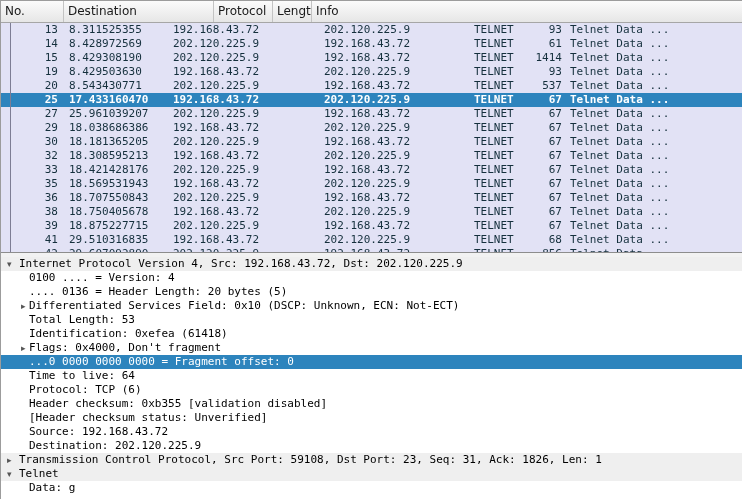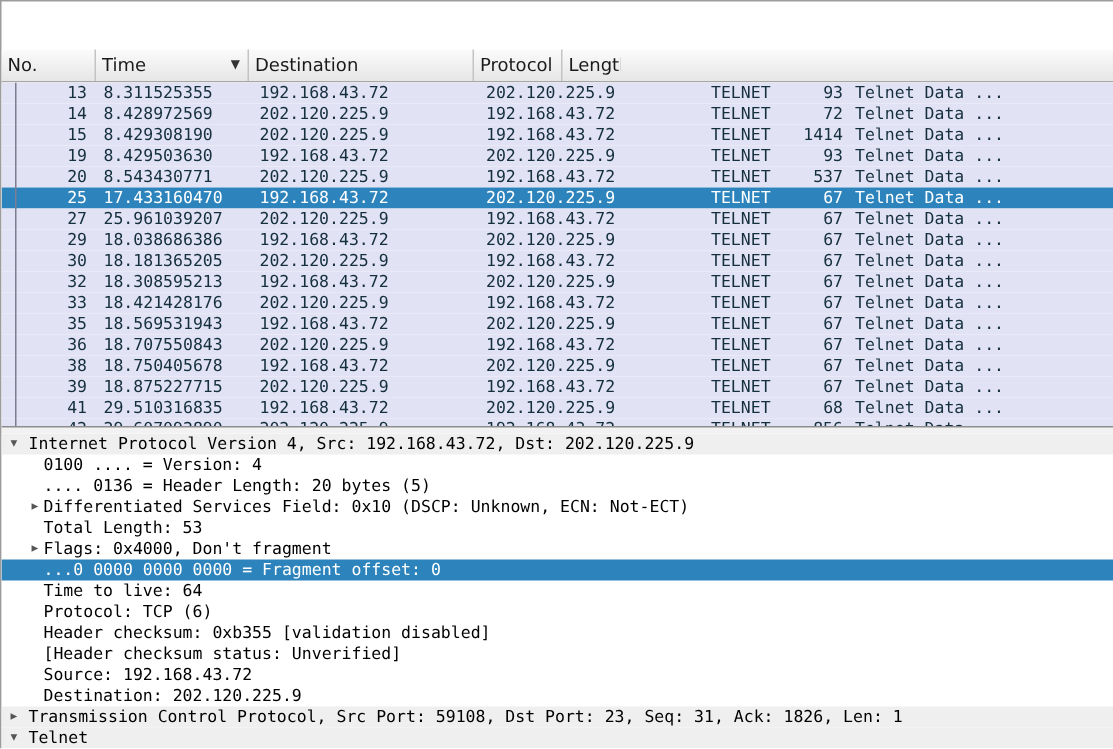--- a/index.html
+++ b/index.html
@@ -15,21 +15,20 @@
   }
   
   .hdr{
     display:flex;
     height:21px;
     background:linear-gradient(#fbfbfb,#e6e6e6);
     border-bottom:1px solid #a6a6a6;
     font-family:"DejaVu Sans","Liberation Sans",sans-serif;
     font-size:12px;
     color:#1a1a1a;
-    margin-top:32px;
   }
   .hcell{
     position:relative;
     box-sizing:border-box;
     line-height:20px;
     padding-left:4px;
     border-right:1px solid #c3c3c3;
     white-space:nowrap;
     overflow:hidden;
   }
@@ -55,21 +54,21 @@
   }
   .prow{
     display:flex;
     height:14px;
     line-height:14px;
     font-size:11px;
     background:var(--row_lavender,#e2e2f5);
     color:var(--row_text,#15303d);
     white-space:nowrap;
   }
-  .prow.sel{background:var(--selection_blue,#2d84bd);color:#fff;}
+  .prow.sel{background:var(--selection_blue,#2d84bd);color:#fff;font-weight:bold;}
   .pcell{box-sizing:border-box;overflow:hidden;white-space:nowrap;}
   .pcell.c-no   {text-align:right;padding-right:6px;}
   .pcell.c-time {padding-left:5px;}
   .pcell.c-src  {padding-left:7px;}
   .pcell.c-dst  {padding-left:5px;}
   .pcell.c-proto{padding-left:5px;}
   .pcell.c-len  {text-align:right;padding-right:5px;}
   .pcell.c-info {padding-left:3px;}
   .convline{
     position:absolute;left:9px;top:0;
@@ -110,47 +109,44 @@
   .drow.lvl0 .arrow{left:6px;}
   .drow.lvl1 .arrow{left:20px;}
 </style>
 </head>
 <body>
 
 <div id="app">
 
   <div class="hdr">
     <div class="hcell c-no">No.</div>
-    <div class="hcell c-time">
-      <span>Time</span>
-      <span class="sortarrow">▼</span>
-    </div>
     <div class="hcell c-dst">Destination</div>
     <div class="hcell c-proto">Protocol</div>
     <div class="hcell c-len">Length</div>
+    <div class="hcell c-info">Info</div>
   </div>
 
   <div class="plist">
 
   <div class="prow">
         <div class="pcell c-no">13</div>
         <div class="pcell c-time">8.311525355</div>
         <div class="pcell c-src">192.168.43.72</div>
         <div class="pcell c-dst">202.120.225.9</div>
         <div class="pcell c-proto">TELNET</div>
         <div class="pcell c-len">93</div>
         <div class="pcell c-info">Telnet Data ...</div>
       </div>
       <div class="prow">
         <div class="pcell c-no">14</div>
         <div class="pcell c-time">8.428972569</div>
         <div class="pcell c-src">202.120.225.9</div>
         <div class="pcell c-dst">192.168.43.72</div>
         <div class="pcell c-proto">TELNET</div>
-        <div class="pcell c-len">72</div>
+        <div class="pcell c-len">61</div>
         <div class="pcell c-info">Telnet Data ...</div>
       </div>
       <div class="prow">
         <div class="pcell c-no">15</div>
         <div class="pcell c-time">8.429308190</div>
         <div class="pcell c-src">202.120.225.9</div>
         <div class="pcell c-dst">192.168.43.72</div>
         <div class="pcell c-proto">TELNET</div>
         <div class="pcell c-len">1414</div>
         <div class="pcell c-info">Telnet Data ...</div>
@@ -285,20 +281,21 @@
     </div>
 
   <div class="split"></div>
 
   <div class="details">
       <div class="drow lvl0 top"><span class="arrow">▾</span><span class="txt">Internet Protocol Version 4, Src: 192.168.43.72, Dst: 202.120.225.9</span></div>
       <div class="drow lvl1"><span class="txt">0100 .... = Version: 4</span></div>
       <div class="drow lvl1"><span class="txt">.... 0136 = Header Length: 20 bytes (5)</span></div>
       <div class="drow lvl1"><span class="arrow">▸</span><span class="txt">Differentiated Services Field: 0x10 (DSCP: Unknown, ECN: Not-ECT)</span></div>
       <div class="drow lvl1"><span class="txt">Total Length: 53</span></div>
+      <div class="drow lvl1"><span class="txt">Identification: 0xefea (61418)</span></div>
       <div class="drow lvl1"><span class="arrow">▸</span><span class="txt">Flags: 0x4000, Don't fragment</span></div>
       <div class="drow lvl1 sel"><span class="txt">...0 0000 0000 0000 = Fragment offset: 0</span></div>
       <div class="drow lvl1"><span class="txt">Time to live: 64</span></div>
       <div class="drow lvl1"><span class="txt">Protocol: TCP (6)</span></div>
       <div class="drow lvl1"><span class="txt">Header checksum: 0xb355 [validation disabled]</span></div>
       <div class="drow lvl1"><span class="txt">[Header checksum status: Unverified]</span></div>
       <div class="drow lvl1"><span class="txt">Source: 192.168.43.72</span></div>
       <div class="drow lvl1"><span class="txt">Destination: 202.120.225.9</span></div>
       <div class="drow lvl0 top"><span class="arrow">▸</span><span class="txt">Transmission Control Protocol, Src Port: 59108, Dst Port: 23, Seq: 31, Ack: 1826, Len: 1</span></div>
       <div class="drow lvl0 top"><span class="arrow">▾</span><span class="txt">Telnet</span></div>

